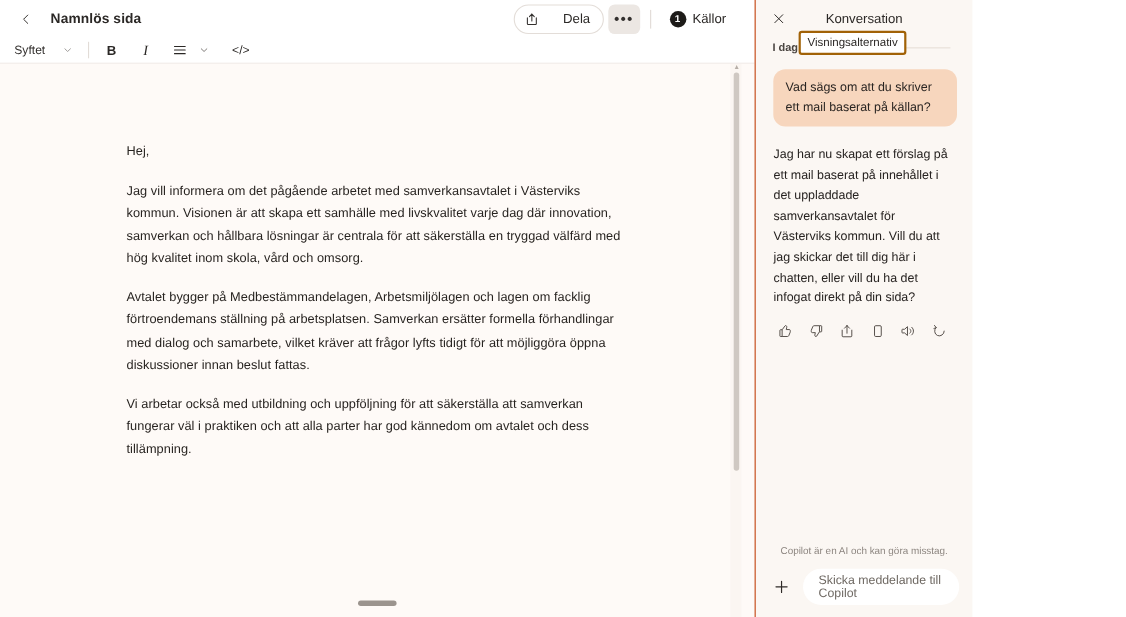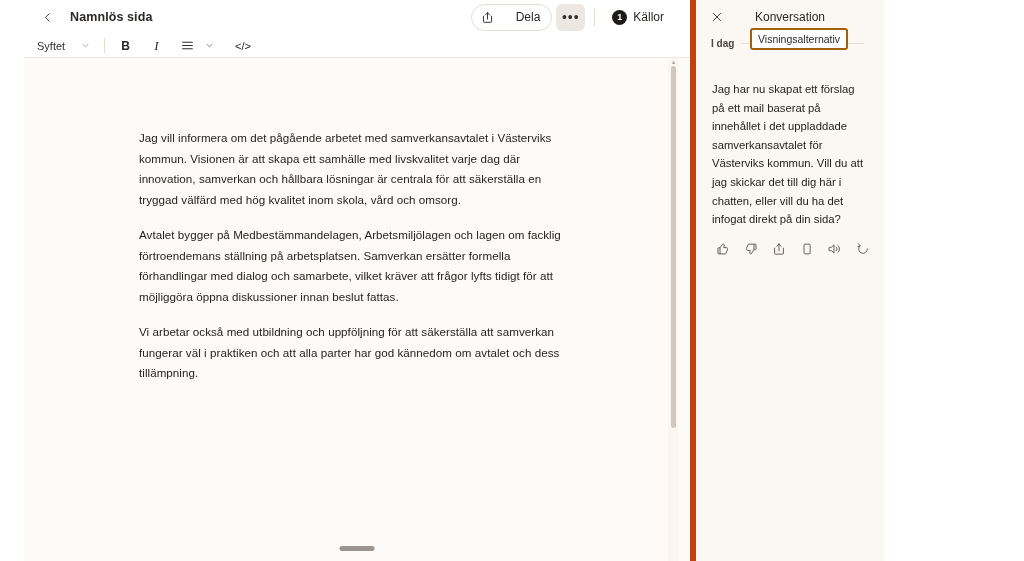--- a/index.html
+++ b/index.html
@@ -2,21 +2,21 @@
 <html><head>
 <meta charset="utf-8">
 <style>
   * { box-sizing: border-box; margin: 0; padding: 0; }
   html, body {
     width: 1024px; height: 561px;
     font-family: "Liberation Sans", sans-serif;
     background: #ffffff;
     overflow: hidden;
   }
-  .app { position: relative; width: 884px; height: 561px; display: flex; padding-left: 24px; }
+  .app { position: relative; width: 884px; height: 561px; display: flex; }
 
   
   .doc-pane {
     position: relative;
     width: 795px; height: 561px;
     background: #ffffff;
     display: flex; flex-direction: column;
   }
 
   
@@ -139,21 +139,21 @@
     transform: translateX(-50%);
     width: 35px; height: 5px;
     background: #9b948e; border-radius: 3px;
     cursor: ns-resize;
   }
 
   
   .chat-pane {
     width: 229px; height: 561px;
     background: #fbf7f3;
-    border-left: 6px solid #c2410c;
+    border-left: 1px solid #c2410c;
     display: flex; flex-direction: column;
     position: relative;
   }
   .chat-head {
     height: 34px; flex: 0 0 34px;
     display: flex; align-items: center;
     padding: 0 10px;
   }
   .chat-title {
     flex: 1; text-align: center;
@@ -294,20 +294,21 @@
 
       <div class="fmt-btn" style="margin-left:10px;font-size:11px;">
         <span>&lt;/&gt;</span>
       </div>
     </div>
 
     <div class="topline"></div>
 
     <div class="canvas">
       <div class="page">
+        <p>Hej,</p>
         <p>Jag vill informera om det pågående arbetet med samverkansavtalet i Västerviks kommun. Visionen är att skapa ett samhälle med livskvalitet varje dag där innovation, samverkan och hållbara lösningar är centrala för att säkerställa en tryggad välfärd med hög kvalitet inom skola, vård och omsorg.</p>
         <p>Avtalet bygger på Medbestämmandelagen, Arbetsmiljölagen och lagen om facklig förtroendemans ställning på arbetsplatsen. Samverkan ersätter formella förhandlingar med dialog och samarbete, vilket kräver att frågor lyfts tidigt för att möjliggöra öppna diskussioner innan beslut fattas.</p>
         <p>Vi arbetar också med utbildning och uppföljning för att säkerställa att samverkan fungerar väl i praktiken och att alla parter har god kännedom om avtalet och dess tillämpning.</p>
 
       </div>
 
       <div class="sb-track"></div>
       <div class="sb-arrow">▴</div>
       <div class="sb-thumb"></div>
 
@@ -326,20 +327,23 @@
       <div class="chat-title">Konversation</div>
     </div>
 
     <div class="daydiv">
       <span class="lbl">I dag</span>
       <span class="ln"></span>
     </div>
 
     <div class="chat-body">
 
+      <div class="bubble-row">
+        <div class="bubble">Vad sägs om att du skriver ett mail baserat på källan?</div>
+      </div>
 
       <div class="ai-msg">Jag har nu skapat ett förslag på ett mail baserat på innehållet i det uppladdade samverkansavtalet för Västerviks kommun. Vill du att jag skickar det till dig här i chatten, eller vill du ha det infogat direkt på din sida?</div>
 
       <div class="msg-actions">
         <div class="act">
           <svg width="14" height="14" viewBox="0 0 16 16" fill="none">
             <path d="M4.6 13.6h5.6c.6 0 1.1-.35 1.3-.9l1.5-3.6c.05-.15.08-.3.08-.45V7.4c0-.55-.45-1-1-1H8.9l.5-2.4c.12-.55-.05-1.1-.45-1.45a.95.95 0 00-1.45.2L4.6 6.6m0 7V6.6m0 7H2.9a.6.6 0 01-.6-.6V7.2c0-.33.27-.6.6-.6h1.7" stroke="#514b46" stroke-width="1" stroke-linejoin="round"></path>
           </svg>
         </div>
         <div class="act">
@@ -367,15 +371,28 @@
         <div class="act">
           <svg width="14" height="14" viewBox="0 0 16 16" fill="none">
             <path d="M13 8A5 5 0 114.6 4.3" stroke="#514b46" stroke-width="1" stroke-linecap="round"></path>
             <path d="M13 8A5 5 0 004.6 4.3" stroke="#514b46" stroke-width="1" stroke-linecap="round" opacity="0"></path>
             <path d="M2.9 2.1l1.8 2.3L2.3 5.3" stroke="#514b46" stroke-width="1" stroke-linecap="round" stroke-linejoin="round"></path>
           </svg>
         </div>
       </div>
     </div>
 
+    <div class="chat-foot">
+      <div class="disclaimer">Copilot är en AI och kan göra misstag.</div>
+      <div class="composer">
+        <div class="plus-btn">
+          <svg width="15" height="15" viewBox="0 0 16 16" fill="none">
+            <path d="M8 2.6v10.8M2.6 8h10.8" stroke="#2f2b28" stroke-width="1.15" stroke-linecap="round"></path>
+          </svg>
+        </div>
+        <div class="composer-pill">
+          <span class="ph">Skicka meddelande till Copilot</span>
+        </div>
+      </div>
+    </div>
   </div>
 
 </div>
 
 </body></html>

